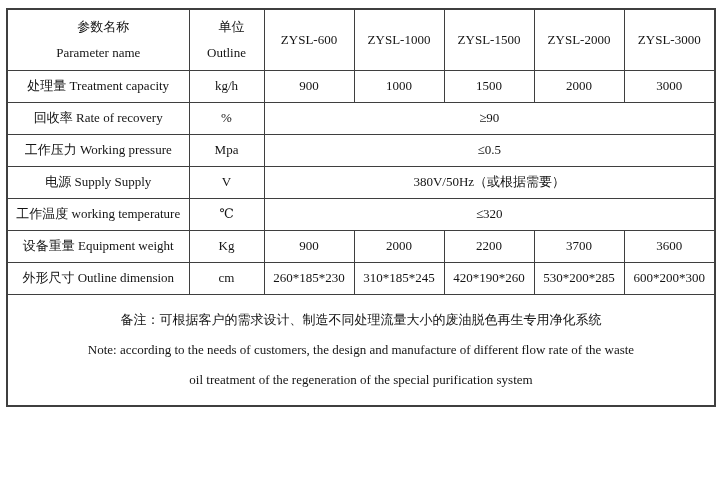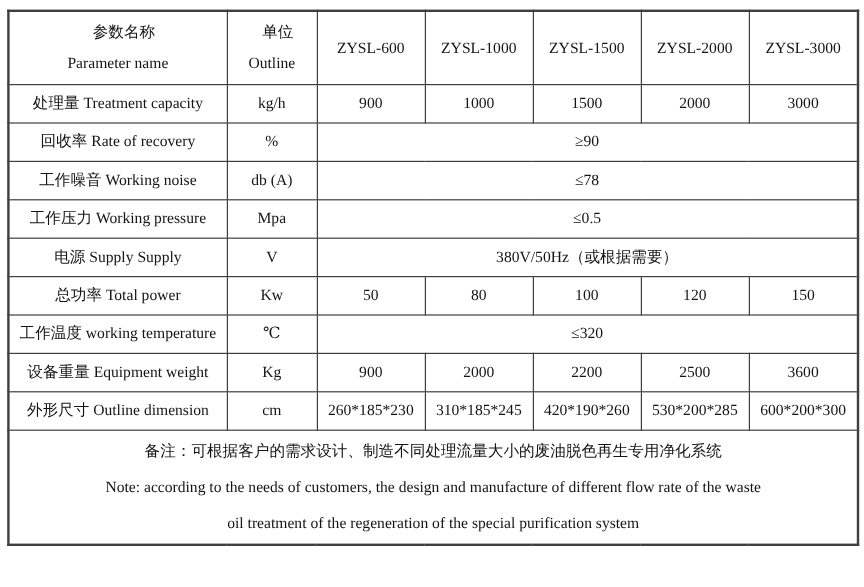--- a/index.html
+++ b/index.html
@@ -28,21 +28,21 @@
     border: 1px solid #3f3f3f;
     font-weight: normal;
     font-size: 13px;
     text-align: center;
     vertical-align: middle;
     padding: 0;
     overflow: hidden;
   }
   tr.head-row { height: 61px; }
   tr.data-row { height: 32px; margin-left: 42px; }
-  tr.notes-row { height: 96px; }
+  tr.notes-row { height: 112px; }
   .two-line .l1 { margin-bottom: 9px; padding-left: 10px; }
   td.label-cell {
     text-align: left;
     padding-left: 5px;
     padding-right: 2px;
     white-space: nowrap;
   }
   td.notes-cell {
     text-align: left;
     padding: 2px 7px;
@@ -93,61 +93,47 @@
       <td>3000</td>
     </tr>
 
     <tr class="data-row">
       <td class="label-cell">回收率 Rate of recovery</td>
       <td>%</td>
       <td colspan="5">≥90</td>
     </tr>
 
 
-    <tr class="data-row">
-      <td class="label-cell">工作噪音 Working noise</td>
-      <td>db (A)</td>
-      <td colspan="5">≤78</td>
-    </tr>
 
     <tr class="data-row">
       <td class="label-cell">工作压力 Working pressure</td>
       <td>Mpa</td>
       <td colspan="5">≤0.5</td>
     </tr>
 
     <tr class="data-row">
       <td class="label-cell">电源 Supply Supply</td>
       <td>V</td>
       <td colspan="5">380V/50Hz（或根据需要）</td>
     </tr>
 
-    <tr class="data-row">
-      <td class="label-cell">总功率 Total power</td>
-      <td>Kw</td>
-      <td>50</td>
-      <td>80</td>
-      <td>100</td>
-      <td>120</td>
-      <td>150</td>
-    </tr>
 
     <tr class="data-row">
       <td class="label-cell">工作温度 working temperature</td>
       <td>℃</td>
       <td colspan="5">≤320</td>
     </tr>
 
     <tr class="data-row">
       <td class="label-cell">设备重量 Equipment weight</td>
       <td>Kg</td>
       <td>900</td>
       <td>2000</td>
       <td>2200</td>
-      <td>2500</td>
+      <td>3700</td>
       <td>3600</td>
     </tr>
 
     <tr class="data-row">
       <td class="label-cell">外形尺寸 Outline dimension</td>
       <td>cm</td>
       <td>260*185*230</td>
       <td>310*185*245</td>
       <td>420*190*260</td>
       <td>530*200*285</td>

